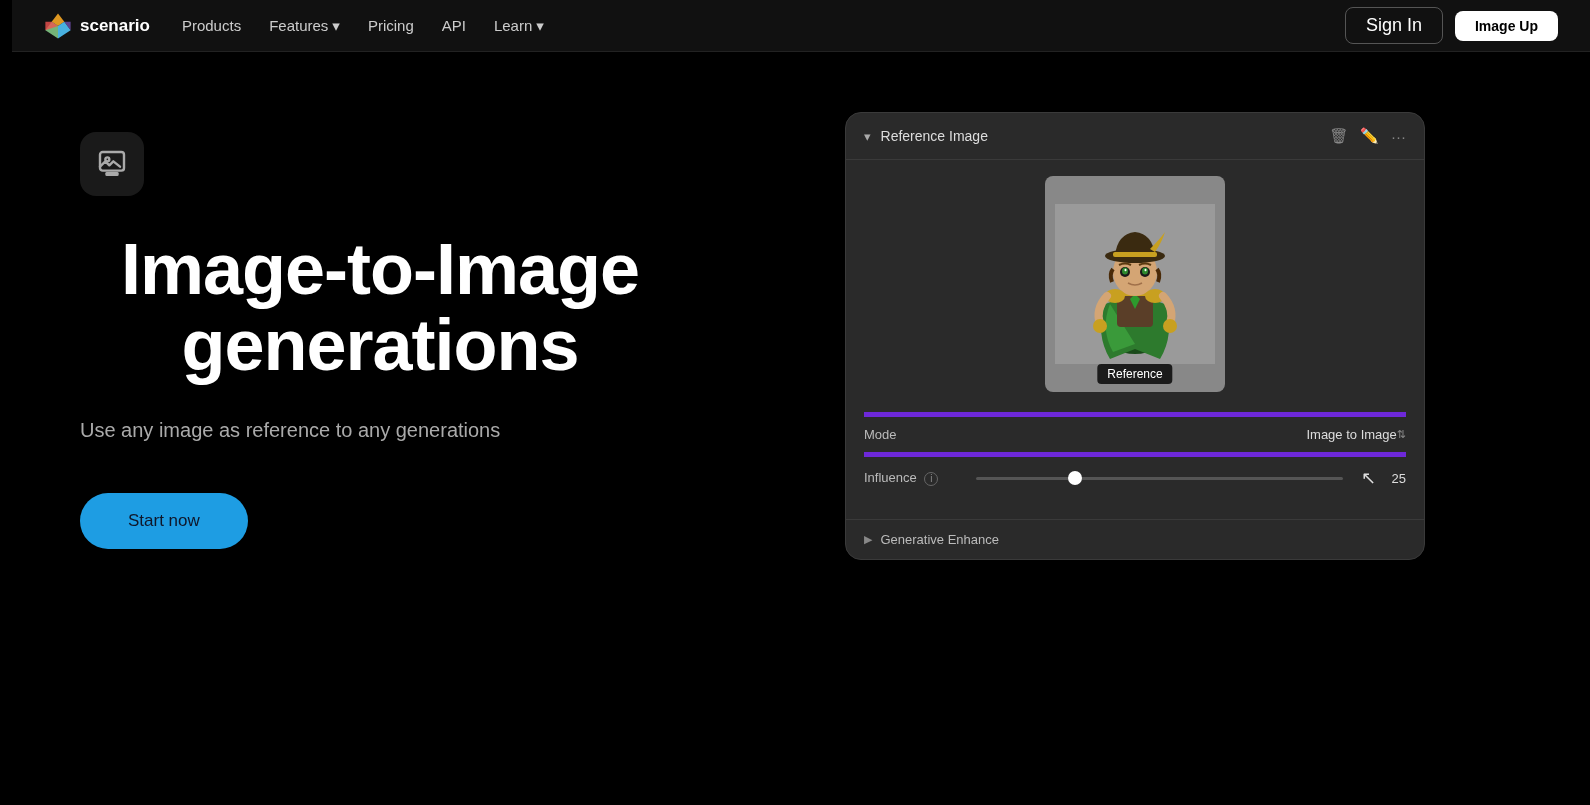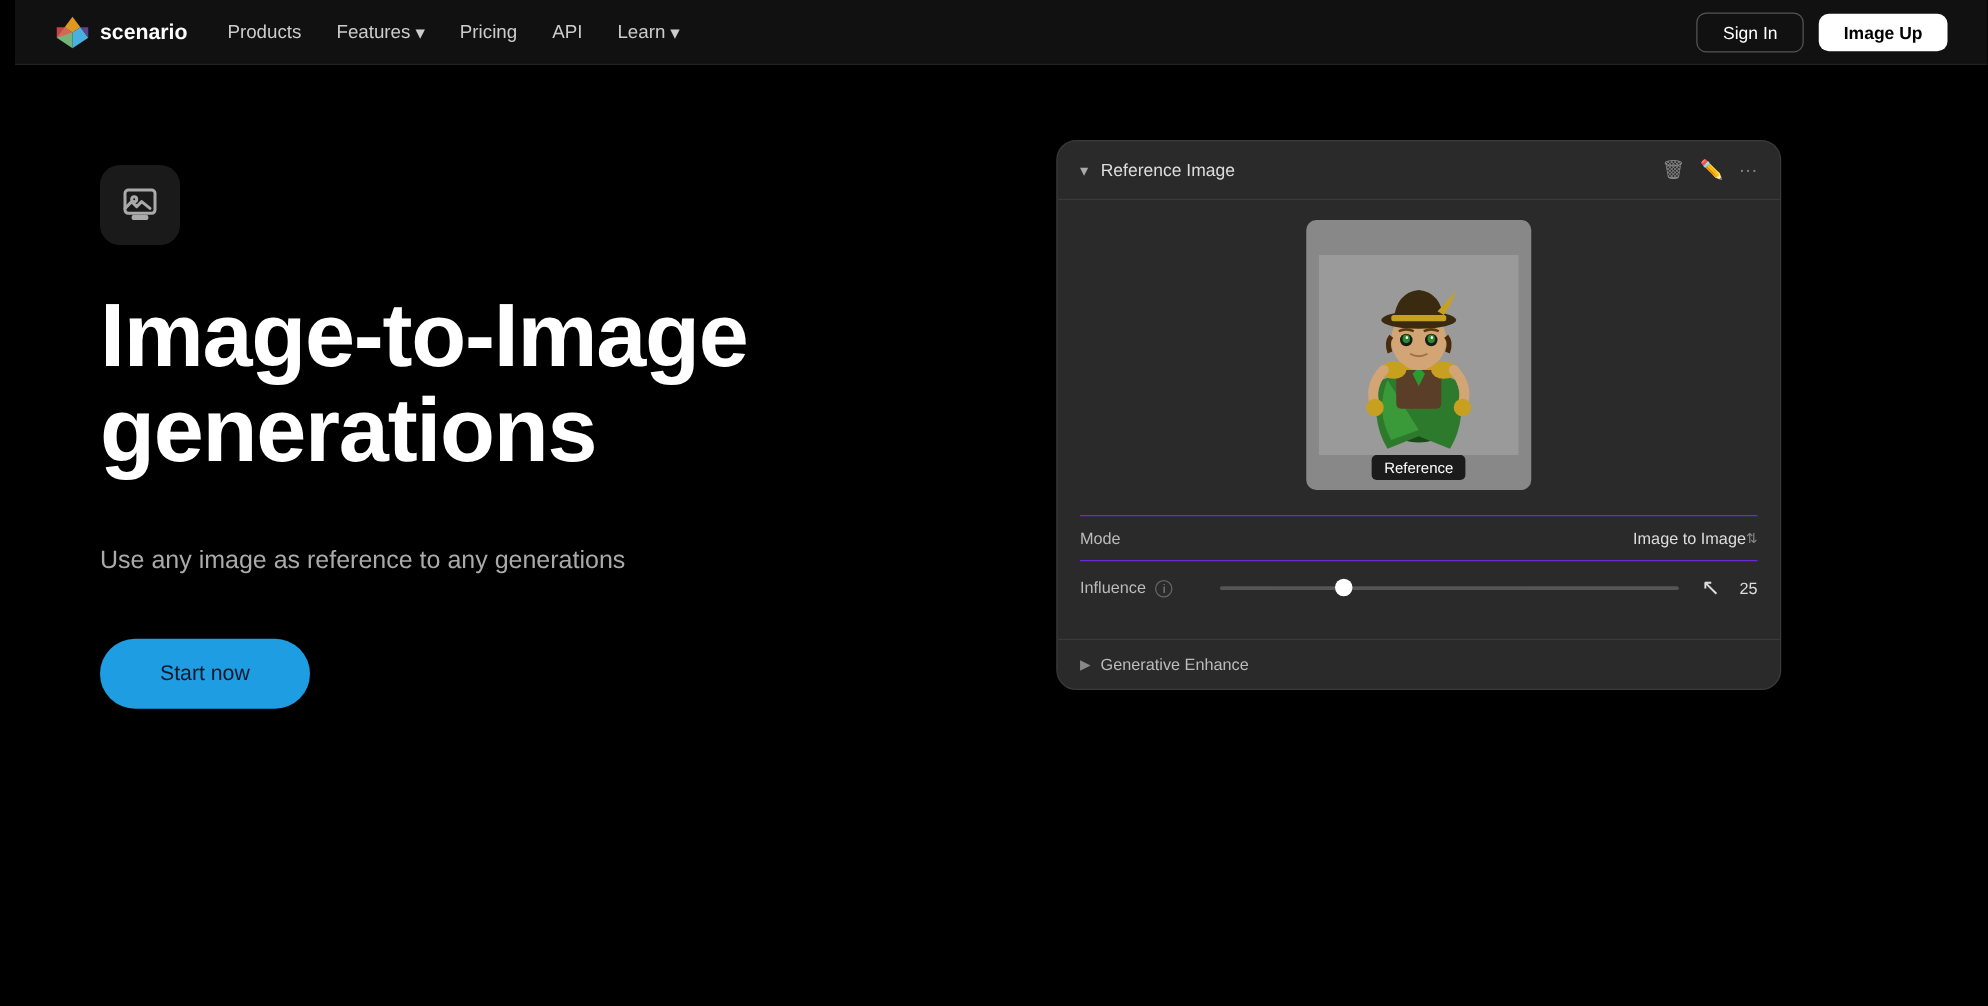--- a/index.html
+++ b/index.html
@@ -63,21 +63,21 @@
       gap: 12px;
       margin-left: auto;
     }
 
     .btn-signin {
       background: transparent;
       border: 1.5px solid #555;
       color: #fff;
       padding: 7px 20px;
       border-radius: 8px;
-      font-size: 14px;
+      font-size: 18px;
       cursor: pointer;
     }
 
     .btn-signup {
       background: #fff;
       border: none;
       color: #000;
       padding: 7px 20px;
       border-radius: 8px;
       font-size: 14px;
@@ -113,22 +113,23 @@
     .feature-icon-box svg {
       width: 32px;
       height: 32px;
       color: #aaa;
     }
 
     .hero-title {
       font-size: 72px;
       font-weight: 800;
       line-height: 1.05;
-      margin-bottom: 50px;
+      margin-bottom: 32px;
       letter-spacing: -1px;
+      text-align: center;
     }
 
     .hero-subtitle {
       font-size: 20px;
       color: #aaa;
       line-height: 1.5;
       margin-bottom: 48px;
       max-width: 480px;
     }
 
@@ -230,21 +231,21 @@
       font-size: 12px;
       padding: 3px 10px;
       border-radius: 4px;
       white-space: nowrap;
     }
 
     .panel-row {
       display: flex;
       align-items: center;
       padding: 10px 0;
-      border-top: 1px solid #6d28d9;
+      border-top: 5px solid #6d28d9;
     }
 
     .panel-label {
       font-size: 13px;
       color: #bbb;
       flex: 0 0 100px;
     }
 
     .panel-value {
       flex: 1;

